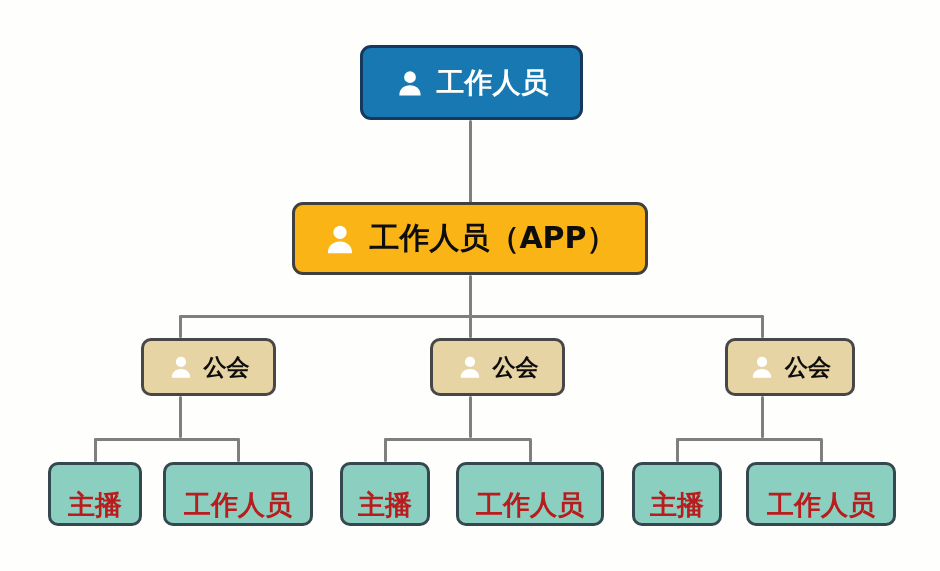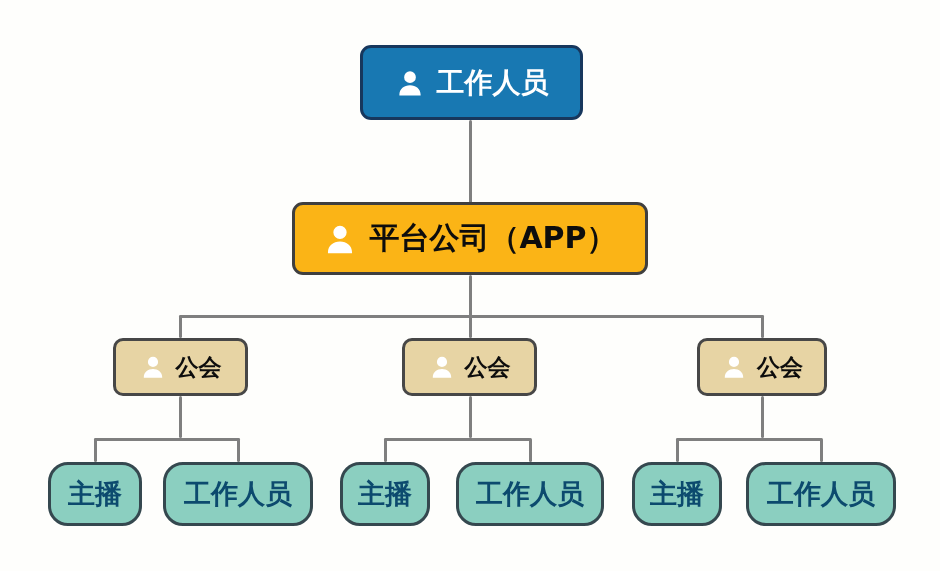--- a/index.html
+++ b/index.html
@@ -49,27 +49,29 @@
     color: #0D0D0D;
     font-size: 30px;
   }
   .node-tan {
     background: var(--node-tan-fill, #E7D4A4);
     border: 3.5px solid var(--node-tan-border, #474747);
     border-radius: 10px;
     color: #0D0D0D;
     font-size: 23px;
     gap: 10px;
+    margin-left: 28px;
   }
   .node-teal {
     background: var(--node-teal-fill, #8BCFC0);
     border: 3.5px solid var(--node-teal-border, #35484F);
-    border-radius: 20px;
-    color: #0c4a6e;
+    border-radius: 10px;
+    color: #b91c1c;
     font-size: 27px;
+    align-items: flex-end;
   }
 </style>
 </head>
 <body>
 
 <div class="canvas">
 
   <div class="conn v" style="left:469px; top:120px; height:84px;"></div>
 
   <div class="conn v" style="left:469px; top:275px; height:63px;"></div>
@@ -100,21 +102,21 @@
     </span>
     <span class="label">工作人员</span>
   </div>
 
   <div class="node node-orange" style="left:292px; top:202px; width:356px; height:73px;">
     <span class="icon">
       <svg width="34" height="34" viewBox="0 0 24 24" fill="currentColor">
           <path d="M12 2.6a4.7 4.7 0 1 1 0 9.4 4.7 4.7 0 0 1 0-9.4zM3.5 21.4c0-4.6 3.8-7.6 8.5-7.6s8.5 3 8.5 7.6v.6h-17z"></path>
         </svg>
     </span>
-    <span class="label">平台公司（APP）</span>
+    <span class="label">工作人员（APP）</span>
   </div>
 
   <div class="node node-tan" style="left:113px; top:338px; width:135px; height:58px;">
     <span class="icon">
       <svg width="26" height="26" viewBox="0 0 24 24" fill="currentColor">
           <path d="M12 2.6a4.7 4.7 0 1 1 0 9.4 4.7 4.7 0 0 1 0-9.4zM3.5 21.4c0-4.6 3.8-7.6 8.5-7.6s8.5 3 8.5 7.6v.6h-17z"></path>
         </svg>
     </span>
     <span class="label">公会</span>
   </div>

